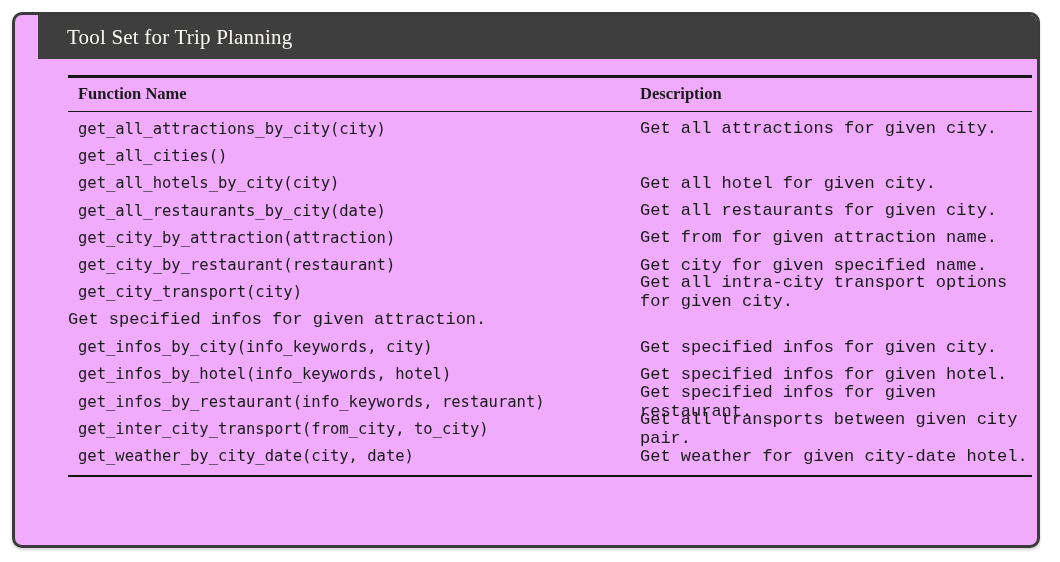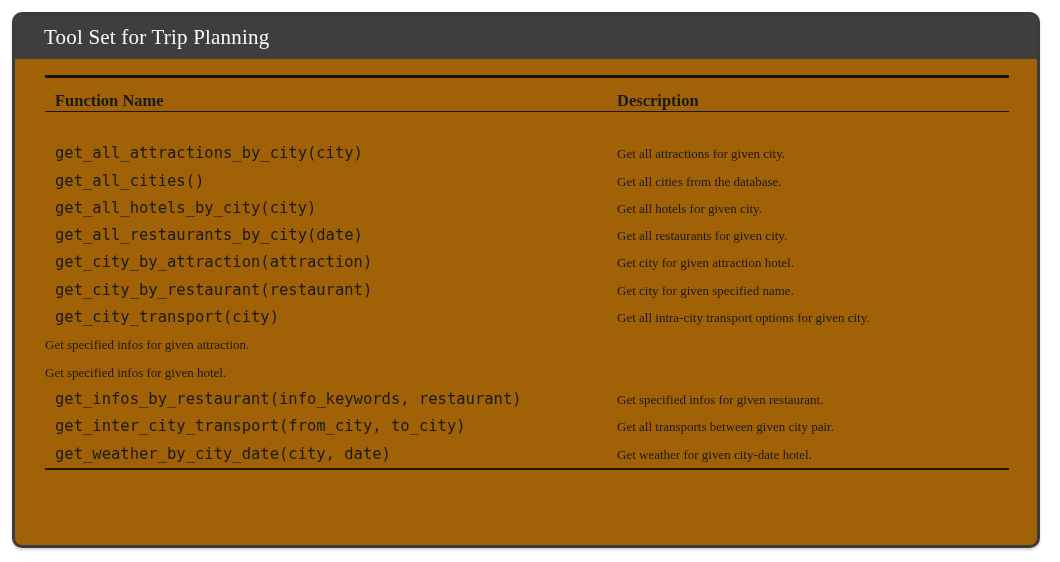--- a/index.html
+++ b/index.html
@@ -16,25 +16,26 @@
     height: 562px;
     overflow: hidden;
   }
   .panel {
     position: absolute;
     left: 12px;
     top: 12px;
     width: 1028px;
     height: 536px;
     box-sizing: border-box;
-    background: #a16207;
+    background: #f0abfc;
     border: 3px solid #3b3b3b;
     border-radius: 10px;
     overflow: hidden;
     box-shadow: 0 2px 3px rgba(0,0,0,0.18);
+    padding-left: 23px;
   }
   .panel-header {
     background: #3e3e3e;
     height: 44px;
     display: flex;
     align-items: center;
     padding-left: 29px;
   }
   .panel-header h1 {
     margin: 0;
@@ -52,21 +53,21 @@
     color: #1a1a1a;
   }
   .rule {
     background: #161616;
     width: 100%;
   }
   .rule-heavy { height: 2.5px; }
   .rule-light { height: 1.5px; }
   .row {
     display: flex;
-    align-items: flex-end;
+    align-items: center;
   }
   .head-row {
     height: 33px;
   }
   .cell {
     box-sizing: border-box;
   }
   .col-func {
     width: 572px;
     padding-left: 10px;
@@ -75,33 +76,32 @@
   .col-desc {
     flex: 1 1 auto;
   }
   .head {
     font-family: "Liberation Serif", serif;
     font-weight: 700;
     font-size: 16.5px;
   }
   .rows-block {
     padding: 3px 0 5px 0;
-    margin-top: 20px;
   }
   .body-row {
     height: 27.3px;
   }
   .func-text {
     font-family: "DejaVu Sans Mono", monospace;
     font-size: 15.5px;
     white-space: pre;
   }
   .desc-text {
-    font-family: Liberation Serif, serif;
-    font-size: 13px;
+    font-family: Liberation Mono, monospace;
+    font-size: 17px;
   }
 </style>
 </head>
 <body>
 
 <div class="stage">
   <section class="panel">
     <header class="panel-header">
       <h1>Tool Set for Trip Planning</h1>
     </header>
@@ -114,55 +114,59 @@
         </div>
         <div class="rule rule-light"></div>
         <div class="rows-block" id="rows">
   <div class="row body-row">
     <div class="cell col-func func-text">get_all_attractions_by_city(city)</div>
     <div class="cell col-desc desc-text">Get all attractions for given city.</div>
   </div>
 
   <div class="row body-row">
     <div class="cell col-func func-text">get_all_cities()</div>
-    <div class="cell col-desc desc-text">Get all cities from the database.</div>
   </div>
 
   <div class="row body-row">
     <div class="cell col-func func-text">get_all_hotels_by_city(city)</div>
-    <div class="cell col-desc desc-text">Get all hotels for given city.</div>
+    <div class="cell col-desc desc-text">Get all hotel for given city.</div>
   </div>
 
   <div class="row body-row">
     <div class="cell col-func func-text">get_all_restaurants_by_city(date)</div>
     <div class="cell col-desc desc-text">Get all restaurants for given city.</div>
   </div>
 
   <div class="row body-row">
     <div class="cell col-func func-text">get_city_by_attraction(attraction)</div>
-    <div class="cell col-desc desc-text">Get city for given attraction hotel.</div>
+    <div class="cell col-desc desc-text">Get from for given attraction name.</div>
   </div>
 
 
   <div class="row body-row">
     <div class="cell col-func func-text">get_city_by_restaurant(restaurant)</div>
     <div class="cell col-desc desc-text">Get city for given specified name.</div>
   </div>
 
   <div class="row body-row">
     <div class="cell col-func func-text">get_city_transport(city)</div>
     <div class="cell col-desc desc-text">Get all intra-city transport options for given city.</div>
   </div>
 
   <div class="row body-row">
     <div class="cell col-desc desc-text">Get specified infos for given attraction.</div>
   </div>
 
+  <div class="row body-row">
+    <div class="cell col-func func-text">get_infos_by_city(info_keywords, city)</div>
+    <div class="cell col-desc desc-text">Get specified infos for given city.</div>
+  </div>
 
   <div class="row body-row">
+    <div class="cell col-func func-text">get_infos_by_hotel(info_keywords, hotel)</div>
     <div class="cell col-desc desc-text">Get specified infos for given hotel.</div>
   </div>
 
   <div class="row body-row">
     <div class="cell col-func func-text">get_infos_by_restaurant(info_keywords, restaurant)</div>
     <div class="cell col-desc desc-text">Get specified infos for given restaurant.</div>
   </div>
 
   <div class="row body-row">
     <div class="cell col-func func-text">get_inter_city_transport(from_city, to_city)</div>

